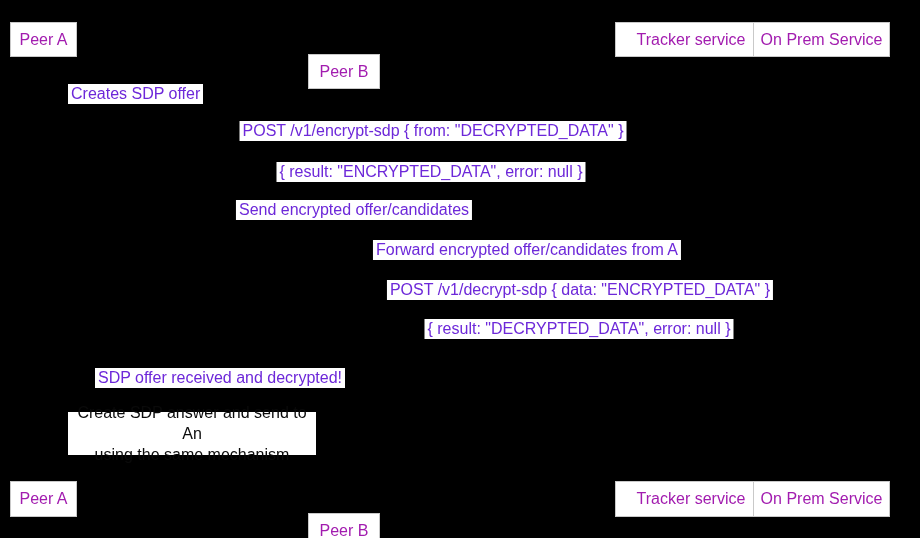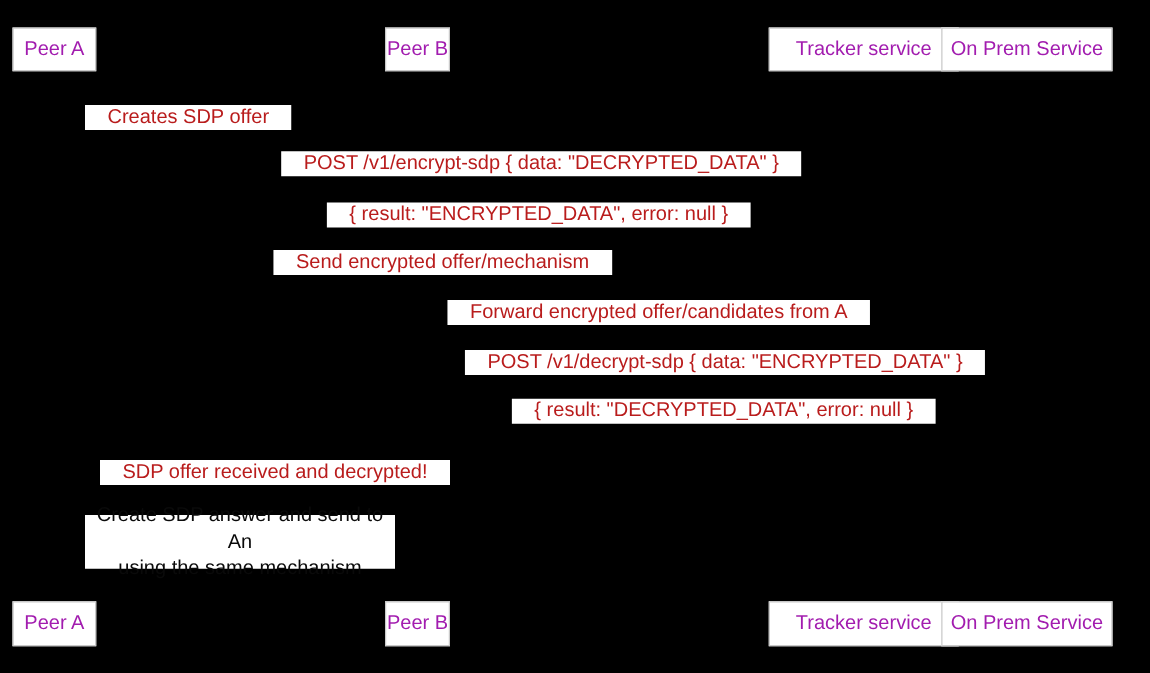--- a/index.html
+++ b/index.html
@@ -21,32 +21,32 @@
     color: #a21caf;
     font-size: 16px;
     display: flex;
     align-items: center;
     justify-content: center;
     white-space: nowrap;
   }
   .row-top    { top: 22px;  height: 35px; }
   .row-bottom { top: 481px; height: 36px; }
   .col-peer-a  { left: 10px;  width: 67px;  }
-  .col-peer-b  { left: 308px; width: 52px;  }
+  .col-peer-b  { left: 308px; width: 72px; margin-top: 32px;  }
   .col-tracker { left: 615px; width: 152px; }
   .col-onprem  { left: 753px; width: 137px; text-align: center; }
 
   
   .msg {
     position: absolute;
     background: #ffffff;
-    color: #b91c1c;
+    color: #6d28d9;
     font-size: 16px;
     line-height: 20px;
-    padding: 0 18px;
+    padding: 0 3px;
     white-space: nowrap;
   }
   .msg.centered { transform: translateX(-50%); }
 
   .m-creates-offer   { left: 68px;  top: 84px;  }
   .m-post-encrypt    { left: 433px; top: 121px; }
   .m-result-encrypt  { left: 431px; top: 162px; }
   .m-send-encrypted  { left: 354px; top: 200px; }
   .m-forward         { left: 527px; top: 240px; }
   .m-post-decrypt    { left: 580px; top: 280px; }
@@ -75,23 +75,23 @@
 <body>
 
 <div id="stage">
 
   <div class="actor row-top col-peer-a">Peer A</div>
   <div class="actor row-top col-peer-b">Peer B</div>
   <div class="actor row-top col-tracker">Tracker service</div>
   <div class="actor row-top col-onprem">On Prem Service</div>
 
   <div class="msg m-creates-offer">Creates SDP offer</div>
-  <div class="msg centered m-post-encrypt">POST /v1/encrypt-sdp { data: "DECRYPTED_DATA" }</div>
+  <div class="msg centered m-post-encrypt">POST /v1/encrypt-sdp { from: "DECRYPTED_DATA" }</div>
   <div class="msg centered m-result-encrypt">{ result: "ENCRYPTED_DATA", error: null }</div>
-  <div class="msg centered m-send-encrypted">Send encrypted offer/mechanism</div>
+  <div class="msg centered m-send-encrypted">Send encrypted offer/candidates</div>
   <div class="msg centered m-forward">Forward encrypted offer/candidates from A</div>
   <div class="msg centered m-post-decrypt">POST /v1/decrypt-sdp { data: "ENCRYPTED_DATA" }</div>
   <div class="msg centered m-result-decrypt">{ result: "DECRYPTED_DATA", error: null }</div>
   <div class="msg centered m-sdp-received">SDP offer received and decrypted!</div>
 
   <div class="note">
     <span>Create SDP answer and send to An</span>
     <span>using the same mechanism</span>
   </div>
 

